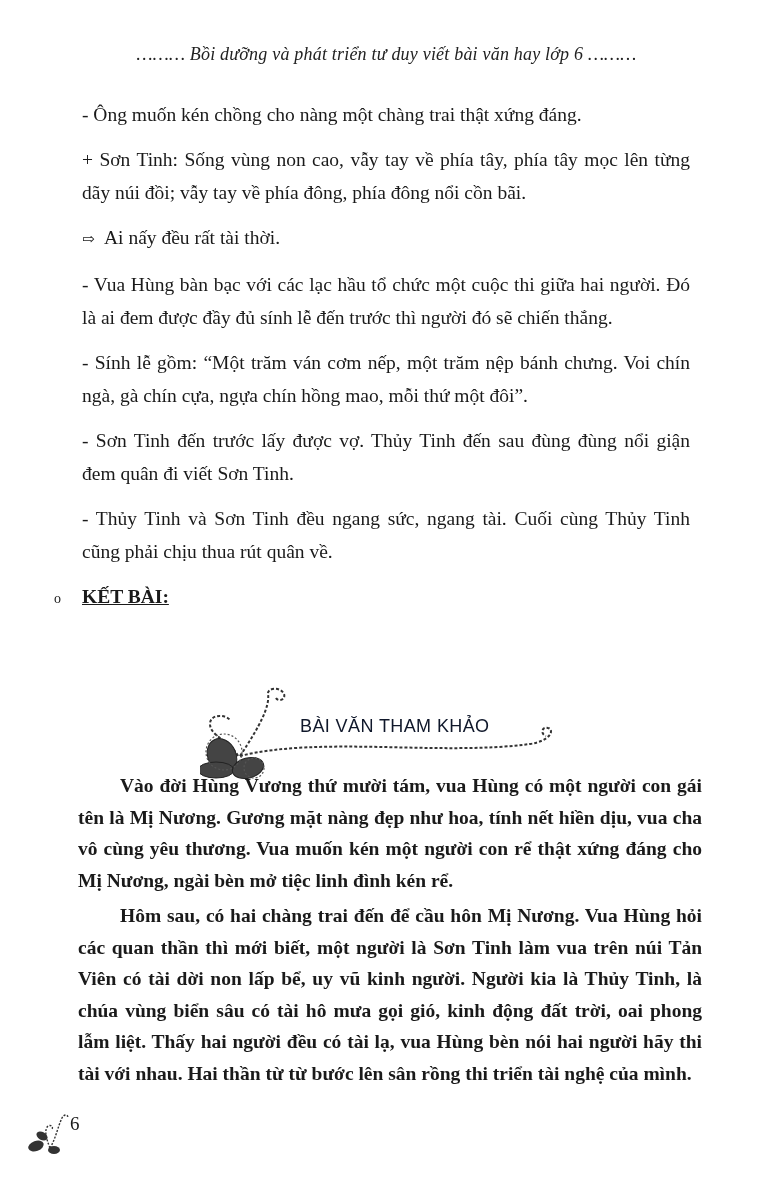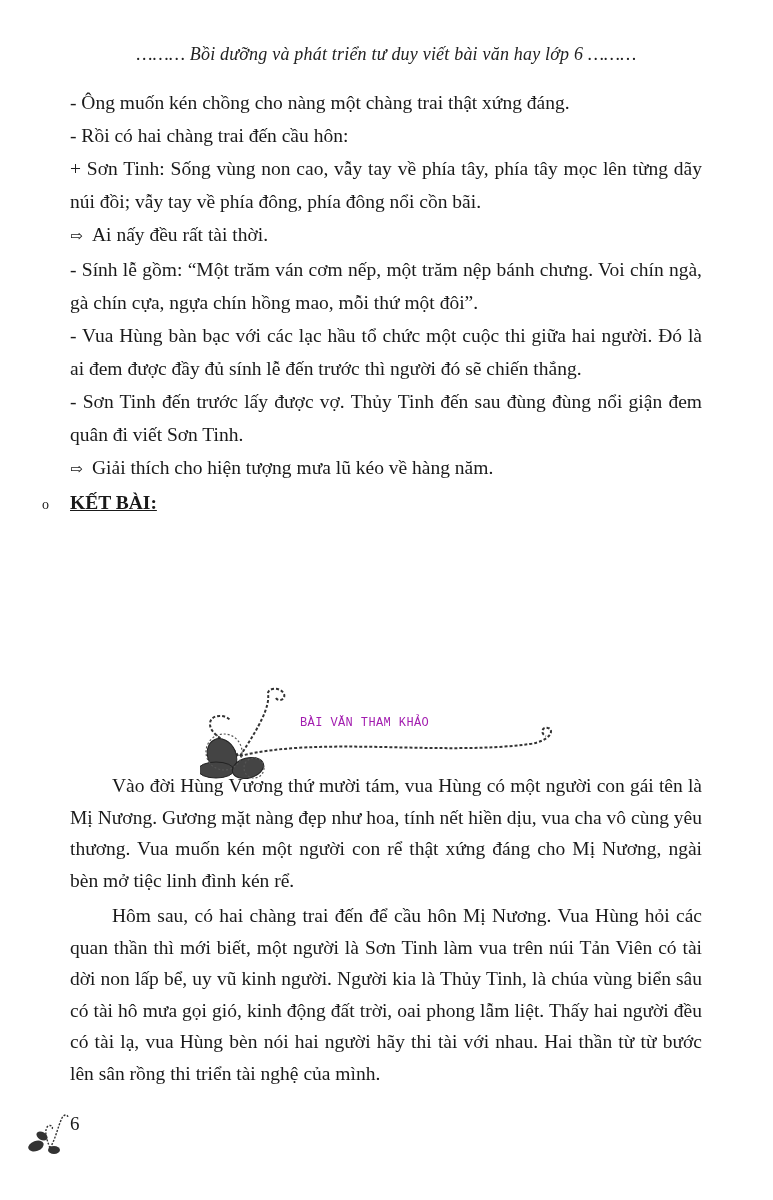--- a/index.html
+++ b/index.html
@@ -10,58 +10,57 @@
     }
     .running-header {
       position: absolute; top: 44px; left: 0; width: 773px;
       text-align: center; font-style: italic; font-size: 18px; color: #222;
       letter-spacing: 0.2px;
     }
     .outline {
       position: absolute; left: 70px; top: 86px; width: 632px;
       font-size: 19.5px; line-height: 33px;
     }
-    .outline p { margin: 0; text-align: justify; }
+    .outline p { margin: 12px; text-align: justify; }
     .outline .arrow { display: inline-block; width: 22px; font-size: 15px; }
     .section-head {
       position: relative; left: -28px; font-weight: bold; margin: 0; text-decoration: underline;
     }
     .section-head .bullet {
       display: inline-block; width: 28px; font-weight: normal; font-size: 14px;
     }
     .ornament {
       position: absolute; left: 200px; top: 686px; width: 400px; height: 96px;
     }
     .ornament-title {
       position: absolute; left: 300px; top: 716px;
-      font-family: Liberation Mono, monospace;
-      font-size: 12px; letter-spacing: 0.4px; color: #a21caf;
+      font-family: Liberation Sans, sans-serif;
+      font-size: 18px; letter-spacing: 0.4px; color: #0f172a;
     }
     .essay {
       position: absolute; left: 70px; top: 770px; width: 632px;
       font-size: 19.5px; line-height: 31.5px;
     }
-    .essay p { margin: 0 0 4px 0; text-align: justify; text-indent: 42px; }
+    .essay p { margin: 0 0 4px 8px; text-align: justify; text-indent: 42px; font-weight: bold; }
     .footer-ornament { position: absolute; left: 22px; top: 1108px; width: 60px; height: 48px; }
     .page-number { position: absolute; left: 70px; top: 1113px; font-size: 19px; }
   </style>
 </head>
 <body>
 
 <div class="running-header">……… Bồi dưỡng và phát triển tư duy viết bài văn hay lớp 6 ………</div>
 
 <div class="outline">
   <p>- Ông muốn kén chồng cho nàng một chàng trai thật xứng đáng.</p>
-  <p>- Rồi có hai chàng trai đến cầu hôn:</p>
   <p>+ Sơn Tinh: Sống vùng non cao, vẫy tay về phía tây, phía tây mọc lên từng dãy núi đồi; vẫy tay về phía đông, phía đông nổi cồn bãi.</p>
   <p><span class="arrow">⇨</span><span>Ai nấy đều rất tài thời.</span></p>
+  <p>- Vua Hùng bàn bạc với các lạc hầu tổ chức một cuộc thi giữa hai người. Đó là ai đem được đầy đủ sính lễ đến trước thì người đó sẽ chiến thắng.</p>
   <p>- Sính lễ gồm: “Một trăm ván cơm nếp, một trăm nệp bánh chưng. Voi chín ngà, gà chín cựa, ngựa chín hồng mao, mỗi thứ một đôi”.</p>
-  <p>- Vua Hùng bàn bạc với các lạc hầu tổ chức một cuộc thi giữa hai người. Đó là ai đem được đầy đủ sính lễ đến trước thì người đó sẽ chiến thắng.</p>
   <p>- Sơn Tinh đến trước lấy được vợ. Thủy Tinh đến sau đùng đùng nổi giận đem quân đi viết Sơn Tinh.</p>
-  <p><span class="arrow">⇨</span><span>Giải thích cho hiện tượng mưa lũ kéo về hàng năm.</span></p>
+  <p>- Thủy Tinh và Sơn Tinh đều ngang sức, ngang tài. Cuối cùng Thủy Tinh cũng phải chịu thua rút quân về.</p>
   <p class="section-head"><span class="bullet">o</span><span>KẾT BÀI:</span></p>
 </div>
 
 <svg class="ornament" viewBox="0 0 400 96">
   <g fill="none" stroke="#333" stroke-width="2" stroke-dasharray="3,2">
     <path d="M40 70 C 60 40, 70 20, 68 8 C 67 2, 80 0, 84 8 C 86 14, 78 16, 76 12"></path>
     <path d="M38 70 C 30 55, 10 50, 10 38 C 10 28, 25 28, 30 34"></path>
     <path d="M40 70 C 120 50, 240 70, 330 58 C 350 55, 355 44, 348 42 C 342 40, 340 48, 346 50"></path>
   </g>
   <g fill="#444" stroke="#222" stroke-width="1">

